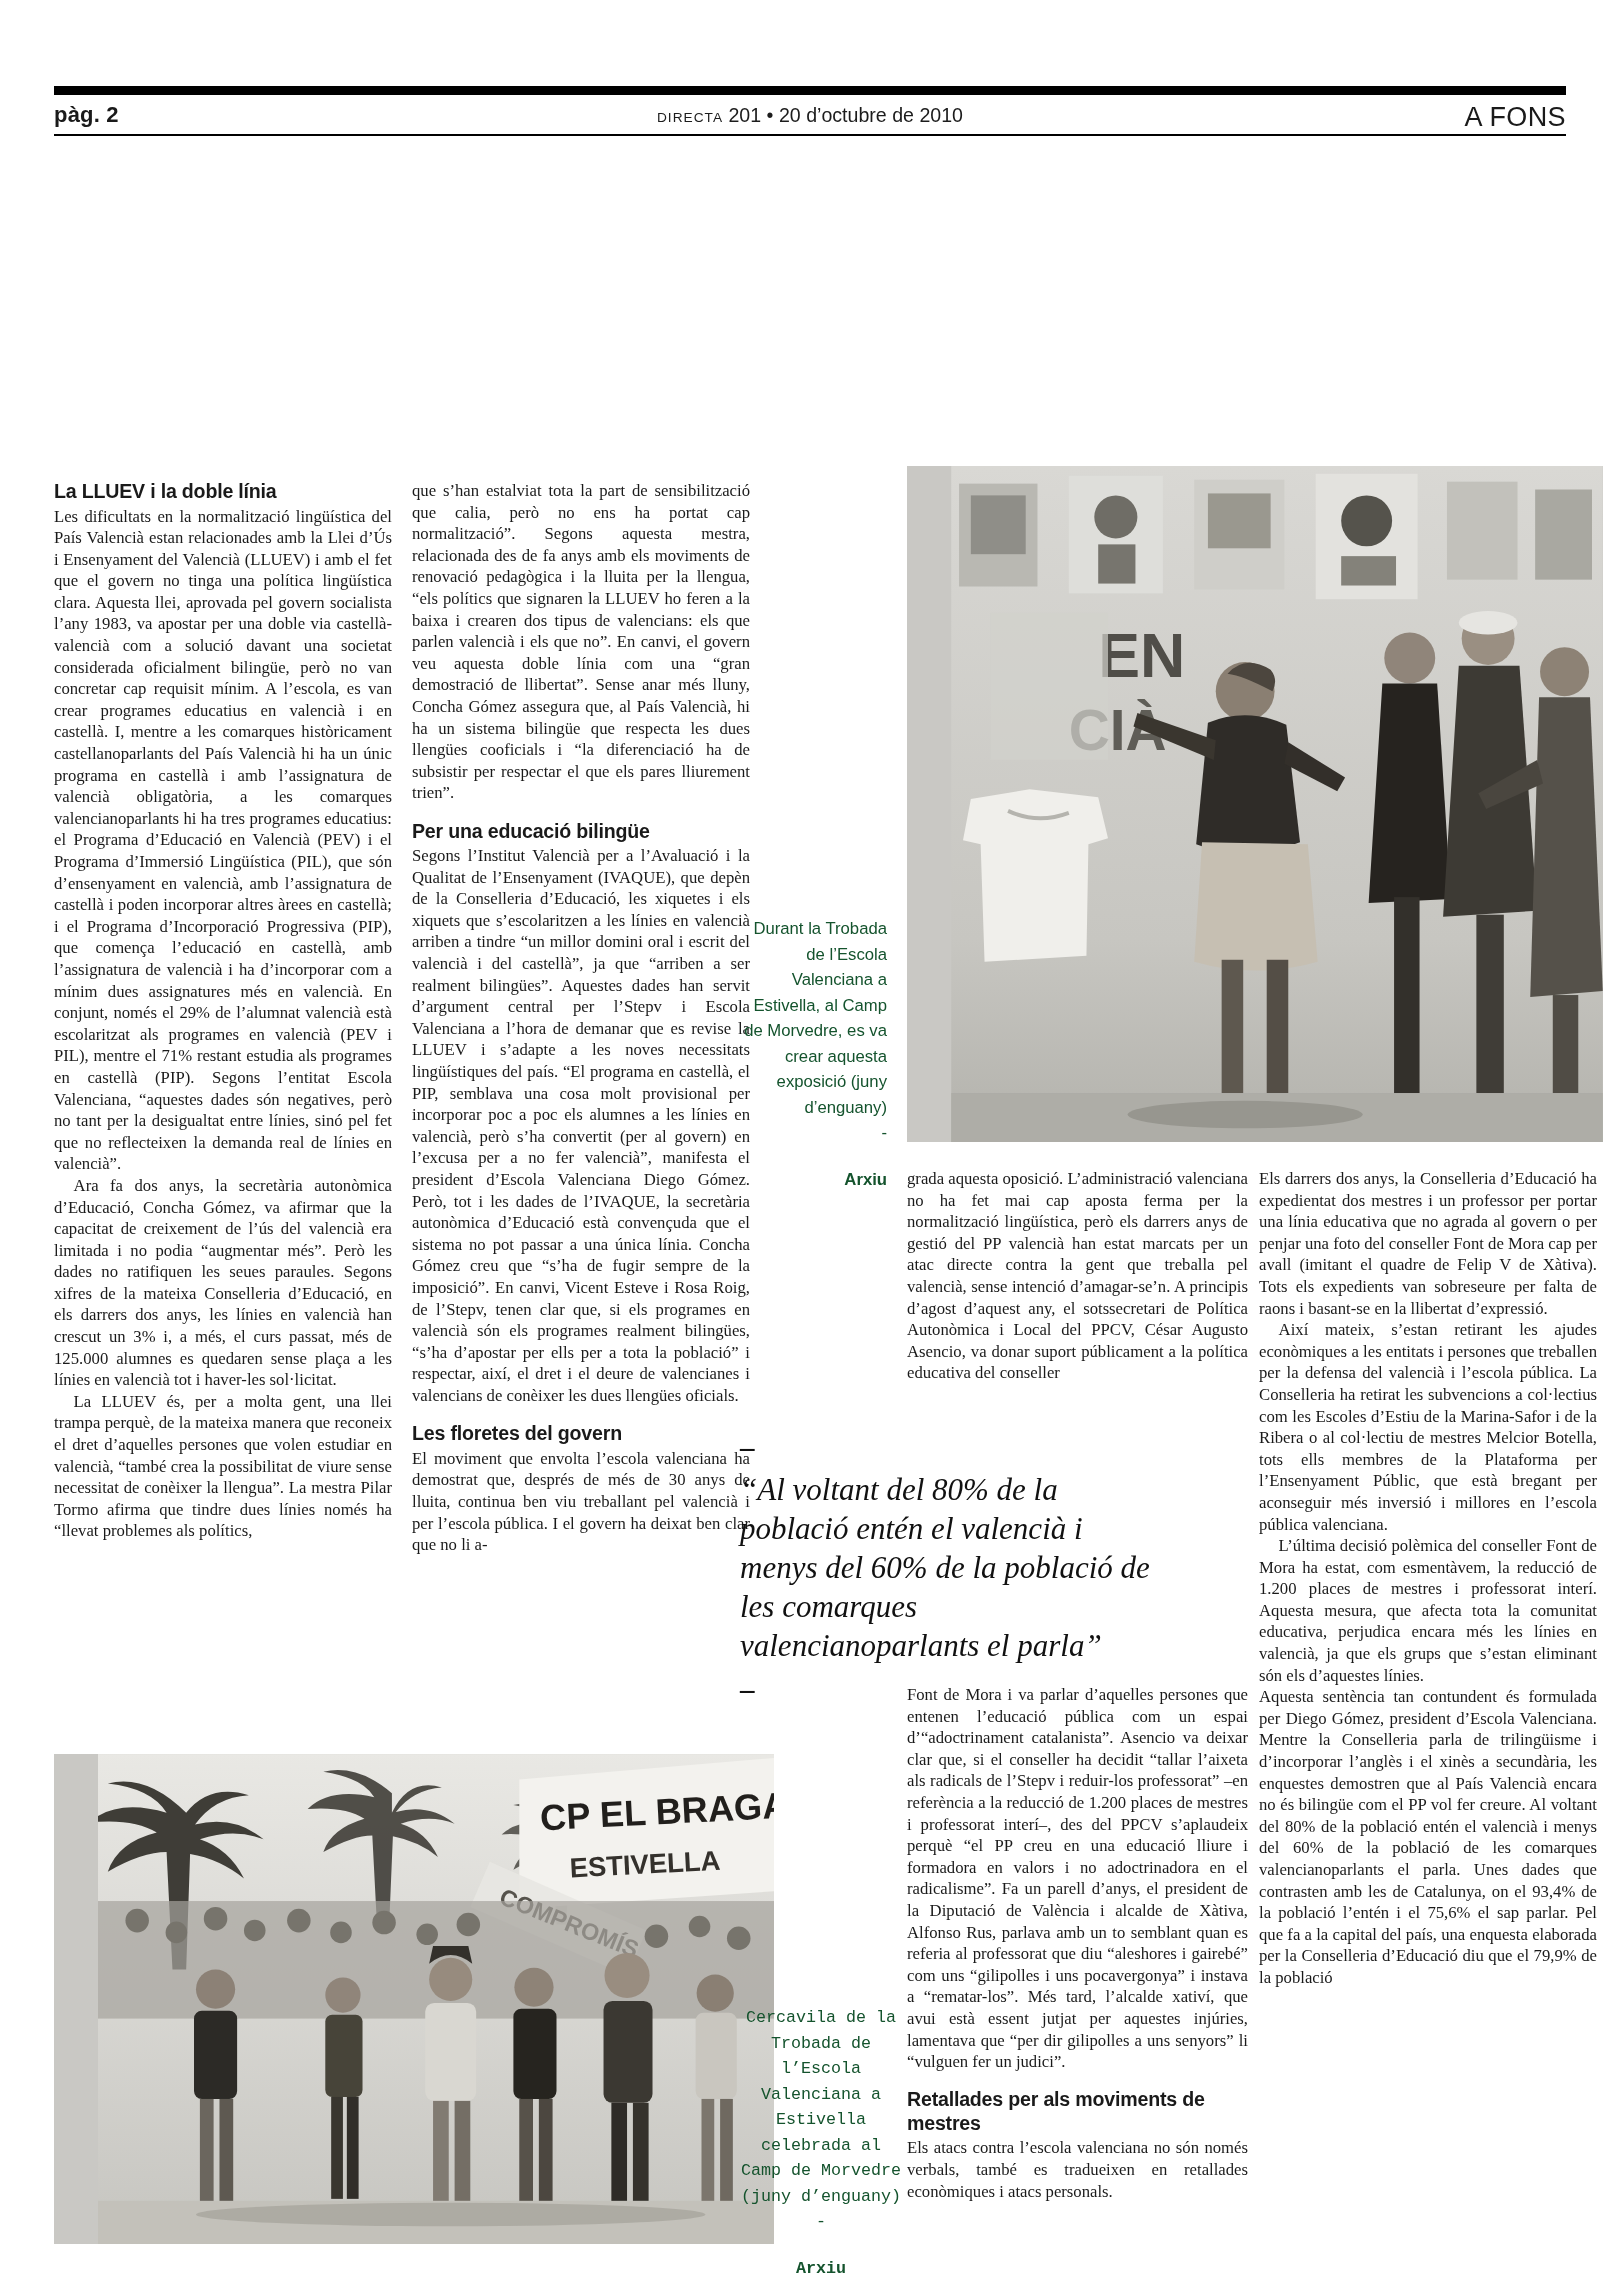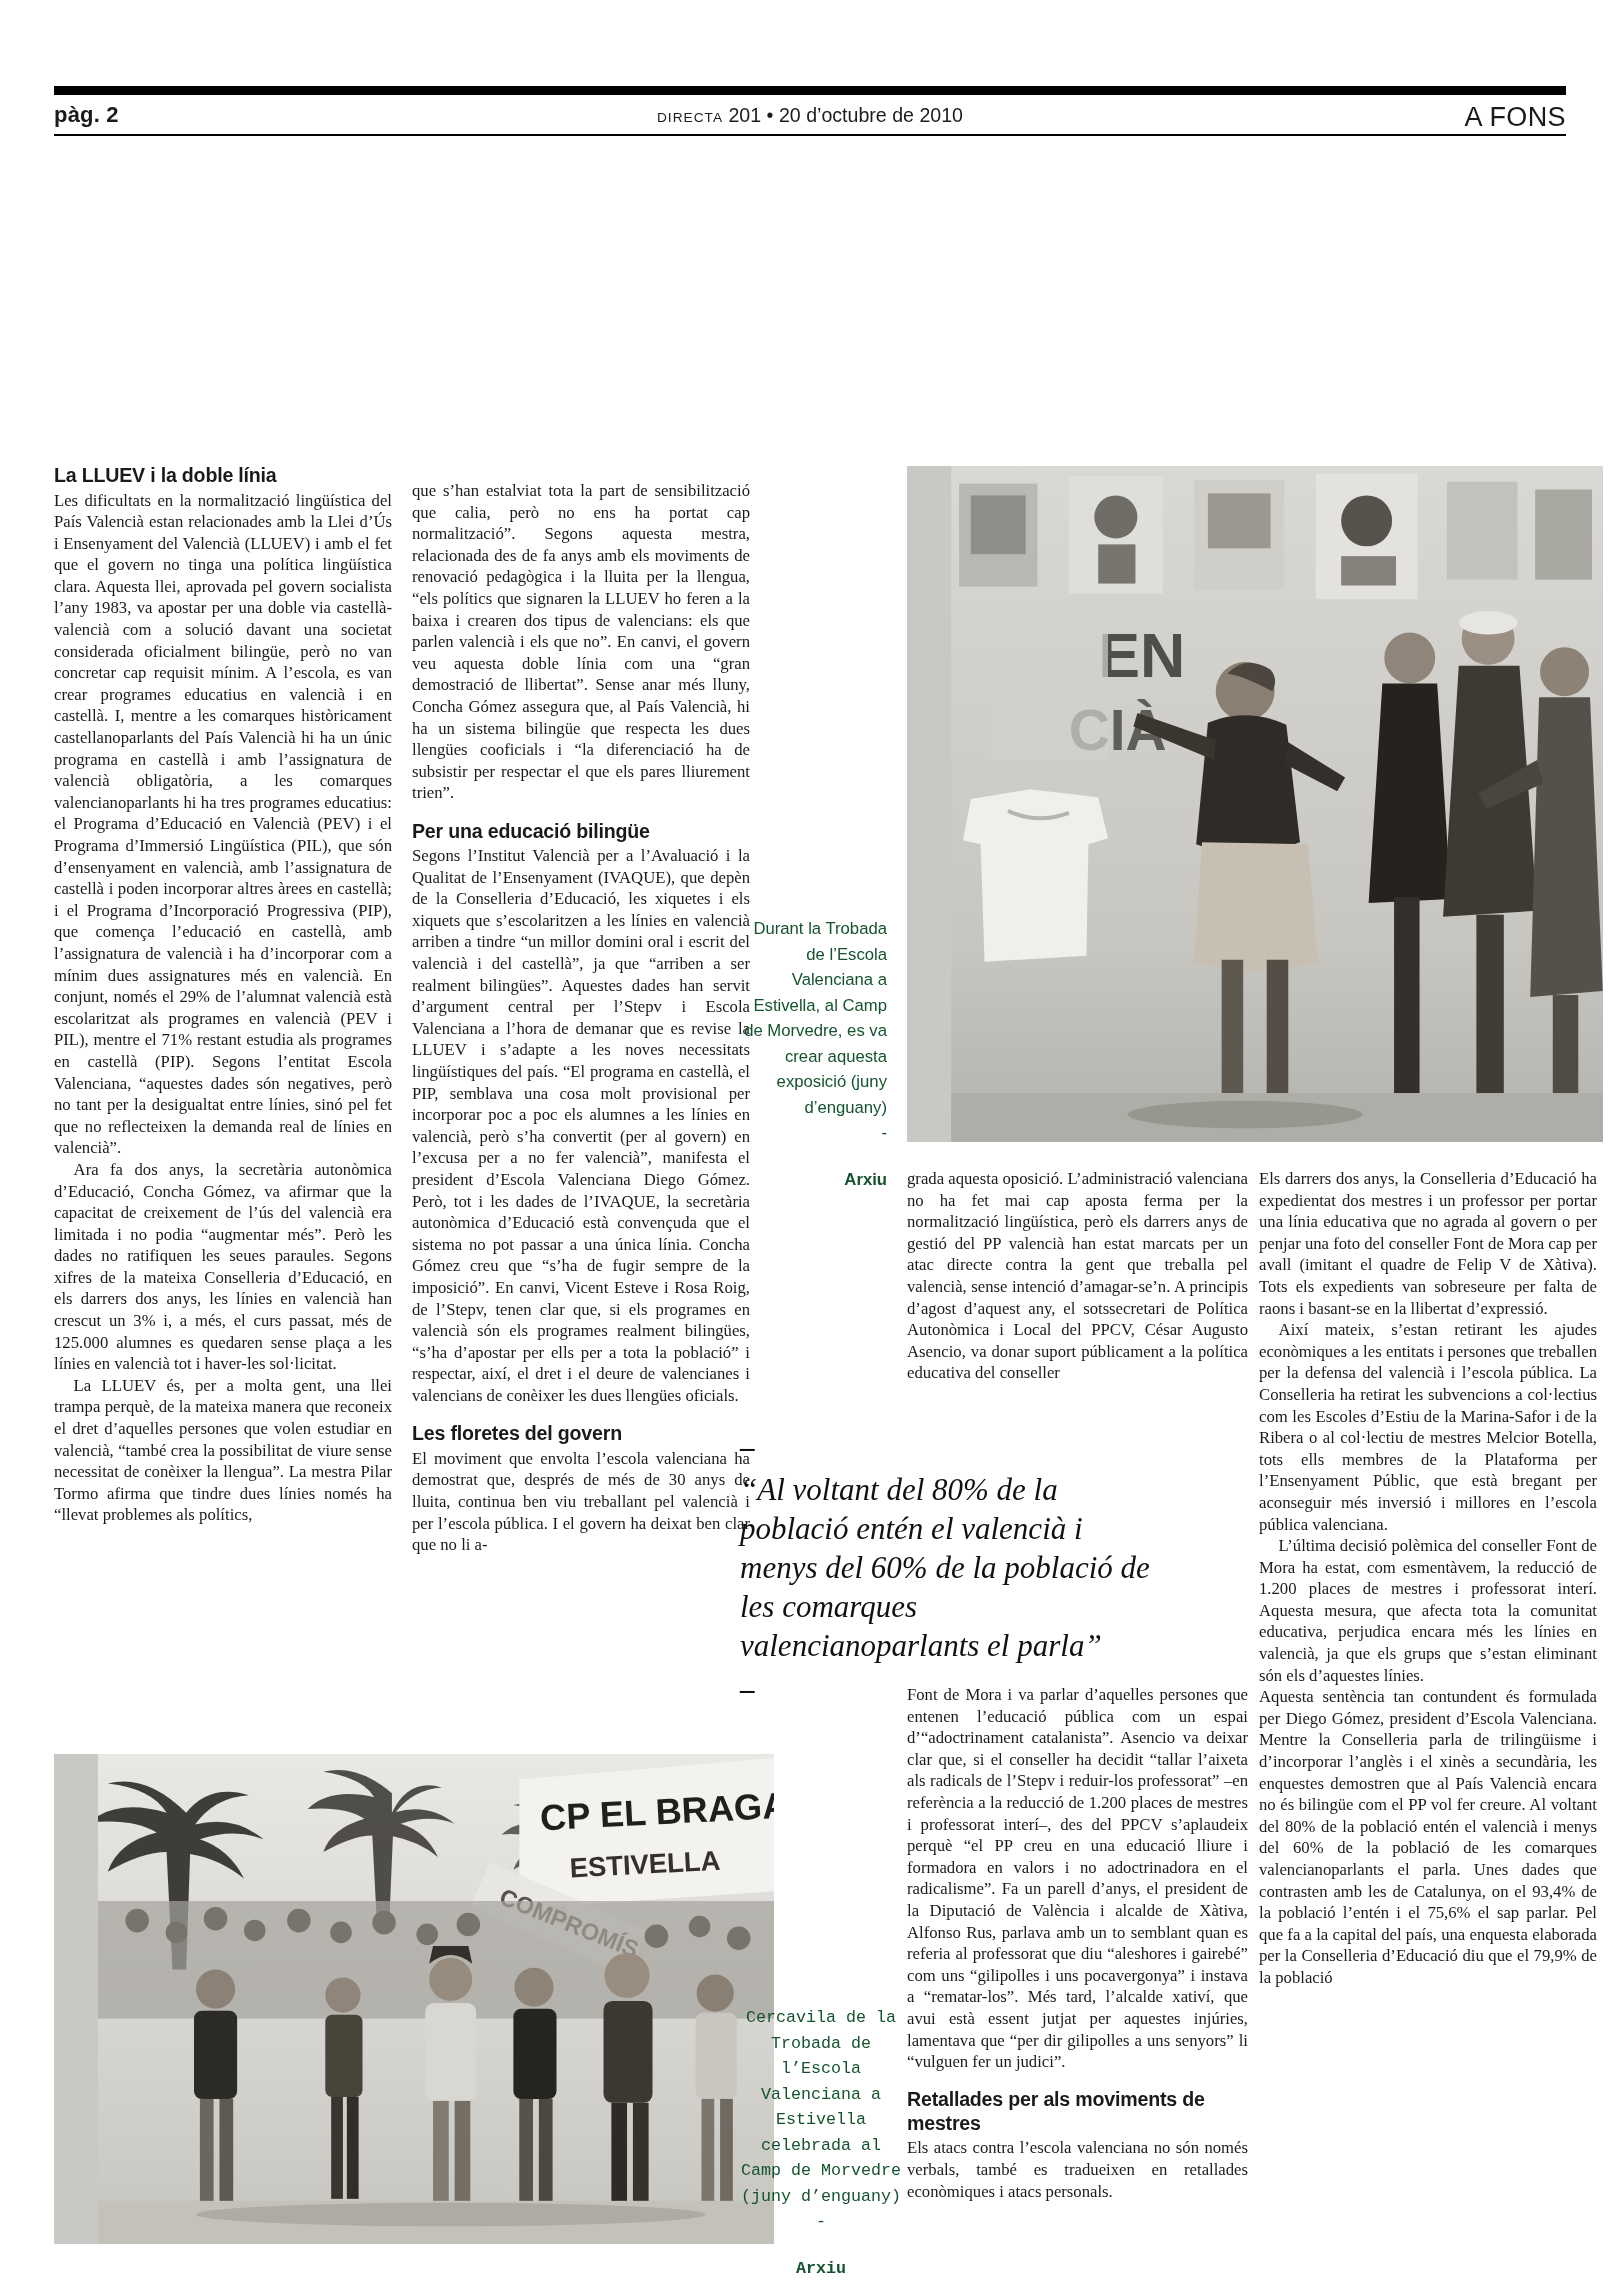--- a/index.html
+++ b/index.html
@@ -40,21 +40,21 @@
 <div class="page">
 
   <div class="topbar"></div>
   <div class="hrow">
     <span class="hleft">pàg. 2</span>
     <span class="hcenter"><span class="mast">DIRECTA</span> <span>201 • 20 d’octubre de 2010</span></span>
     <span class="hright">A FONS</span>
   </div>
   <div class="hrule"></div>
 
-  <div class="col" style="left:54px;top:464px;width:338px;height:1237px;">
+  <div class="col" style="left:54px;top:480px;width:338px;height:1237px;">
     <h2 class="kicker">La LLUEV i la doble línia</h2>
     <p>Les dificultats en la normalització lingüística del País Valencià estan relacionades amb la Llei d’Ús i Ensenyament del Valencià (LLUEV) i amb el fet que el govern no tinga una política lingüística clara. Aquesta llei, aprovada pel govern socialista l’any 1983, va apostar per una doble via castellà-valencià com a solució davant una societat considerada oficialment bilingüe, però no van concretar cap requisit mínim. A l’escola, es van crear programes educatius en valencià i en castellà. I, mentre a les comarques històricament castellanoparlants del País Valencià hi ha un únic programa en castellà i amb l’assignatura de valencià obligatòria, a les comarques valencianoparlants hi ha tres programes educatius: el Programa d’Educació en Valencià (PEV) i el Programa d’Immersió Lingüística (PIL), que són d’ensenyament en valencià, amb l’assignatura de castellà i poden incorporar altres àrees en castellà; i el Programa d’Incorporació Progressiva (PIP), que comença l’educació en castellà, amb l’assignatura de valencià i ha d’incorporar com a mínim dues assignatures més en valencià. En conjunt, només el 29% de l’alumnat valencià està escolaritzat als programes en valencià (PEV i PIL), mentre el 71% restant estudia als programes en castellà (PIP). Segons l’entitat Escola Valenciana, “aquestes dades són negatives, però no tant per la desigualtat entre línies, sinó pel fet que no reflecteixen la demanda real de línies en valencià”.</p>
     <p class="indent">Ara fa dos anys, la secretària autonòmica d’Educació, Concha Gómez, va afirmar que la capacitat de creixement de l’ús del valencià era limitada i no podia “augmentar més”. Però les dades no ratifiquen les seues paraules. Segons xifres de la mateixa Conselleria d’Educació, en els darrers dos anys, les línies en valencià han crescut un 3% i, a més, el curs passat, més de 125.000 alumnes es quedaren sense plaça a les línies en valencià tot i haver-les sol·licitat.</p>
     <p class="indent">La LLUEV és, per a molta gent, una llei trampa perquè, de la mateixa manera que reconeix el dret d’aquelles persones que volen estudiar en valencià, “també crea la possibilitat de viure sense necessitat de conèixer la llengua”. La mestra Pilar Tormo afirma que tindre dues línies només ha “llevat problemes als polítics,</p>
   </div>
 
   <div class="col" style="left:412px;top:480px;width:338px;height:1237px;">
     <p>que s’han estalviat tota la part de sensibilització que calia, però no ens ha portat cap normalització”. Segons aquesta mestra, relacionada des de fa anys amb els moviments de renovació pedagògica i la lluita per la llengua, “els polítics que signaren la LLUEV ho feren a la baixa i crearen dos tipus de valencians: els que parlen valencià i els que no”. En canvi, el govern veu aquesta doble línia com una “gran demostració de llibertat”. Sense anar més lluny, Concha Gómez assegura que, al País Valencià, hi ha un sistema bilingüe que respecta les dues llengües cooficials i “la diferenciació ha de subsistir per respectar el que els pares lliurement trien”.</p>
     <h2 class="kicker gap">Per una educació bilingüe</h2>
     <p>Segons l’Institut Valencià per a l’Avaluació i la Qualitat de l’Ensenyament (IVAQUE), que depèn de la Conselleria d’Educació, les xiquetes i els xiquets que s’escolaritzen a les línies en valencià arriben a tindre “un millor domini oral i escrit del valencià i del castellà”, ja que “arriben a ser realment bilingües”. Aquestes dades han servit d’argument central per l’Stepv i Escola Valenciana a l’hora de demanar que es revise la LLUEV i s’adapte a les noves necessitats lingüístiques del país. “El programa en castellà, el PIP, semblava una cosa molt provisional per incorporar poc a poc els alumnes a les línies en valencià, però s’ha convertit (per al govern) en l’excusa per a no fer valencià”, manifesta el president d’Escola Valenciana Diego Gómez. Però, tot i les dades de l’IVAQUE, la secretària autonòmica d’Educació està convençuda que el sistema no pot passar a una única línia. Concha Gómez creu que “s’ha de fugir sempre de la imposició”. En canvi, Vicent Esteve i Rosa Roig, de l’Stepv, tenen clar que, si els programes en valencià són els programes realment bilingües, “s’ha d’apostar per ells per a tota la població” i respectar, així, el dret i el deure de valencianes i valencians de conèixer les dues llengües oficials.</p>

